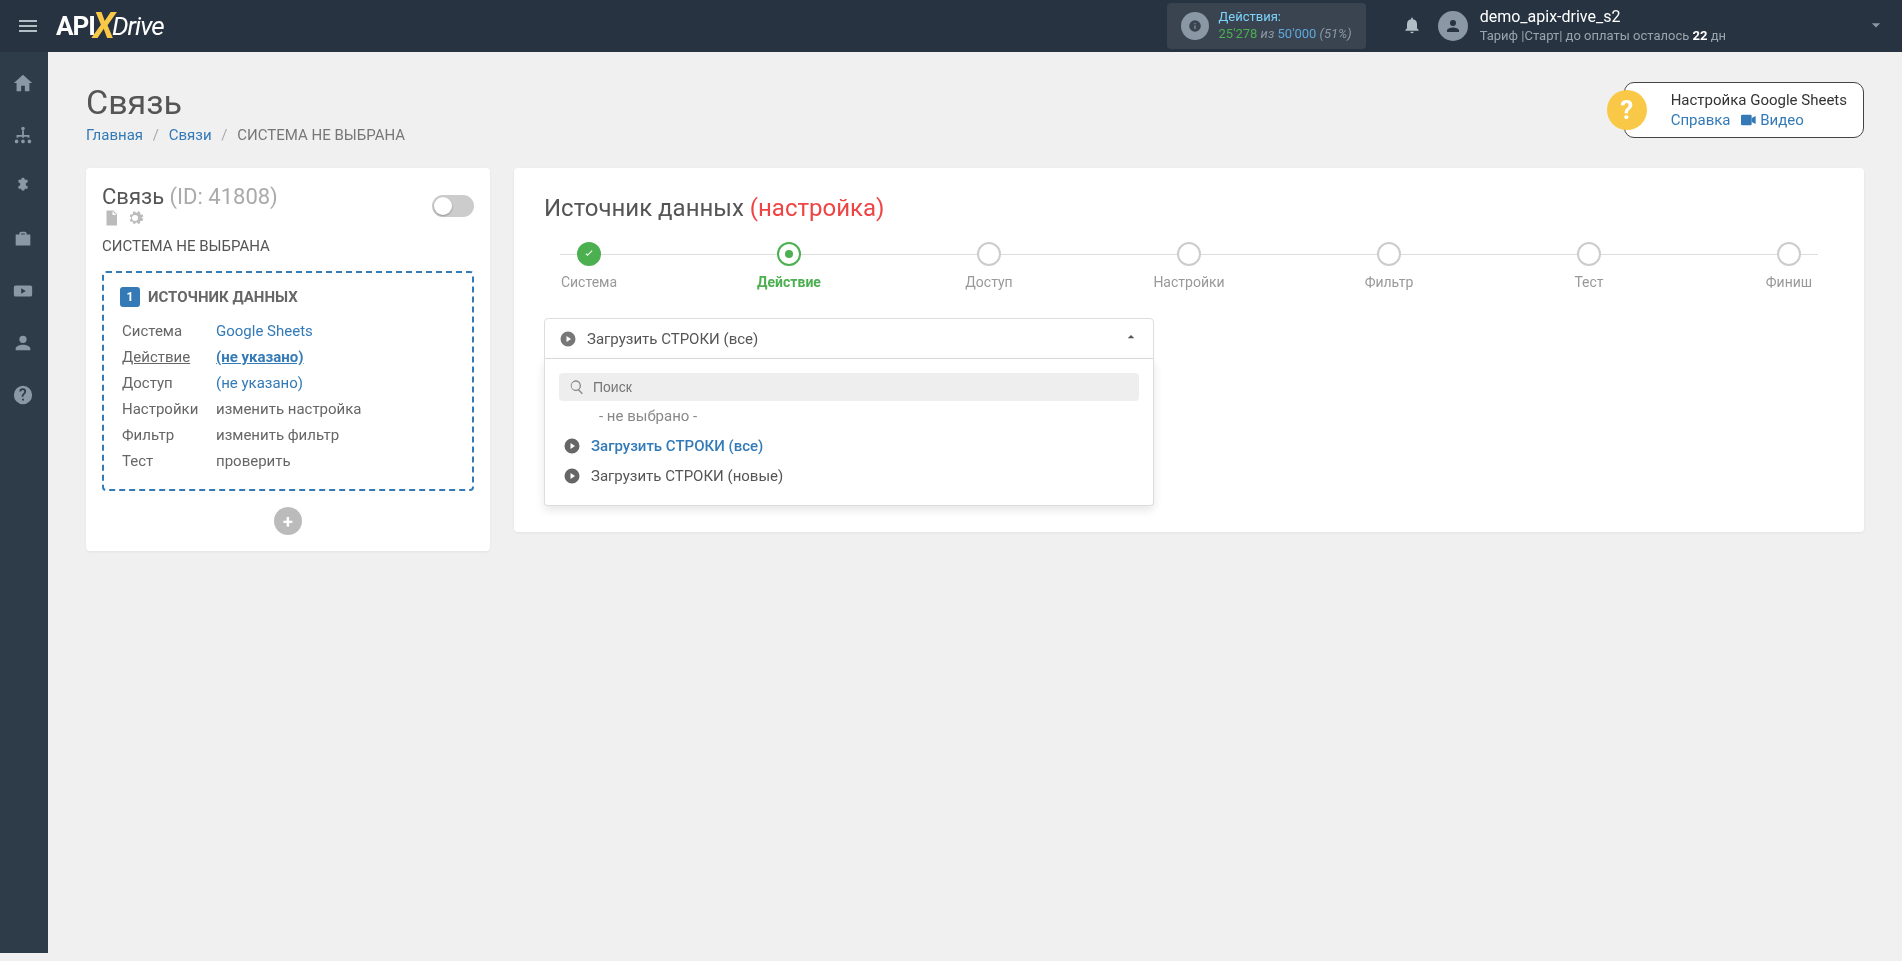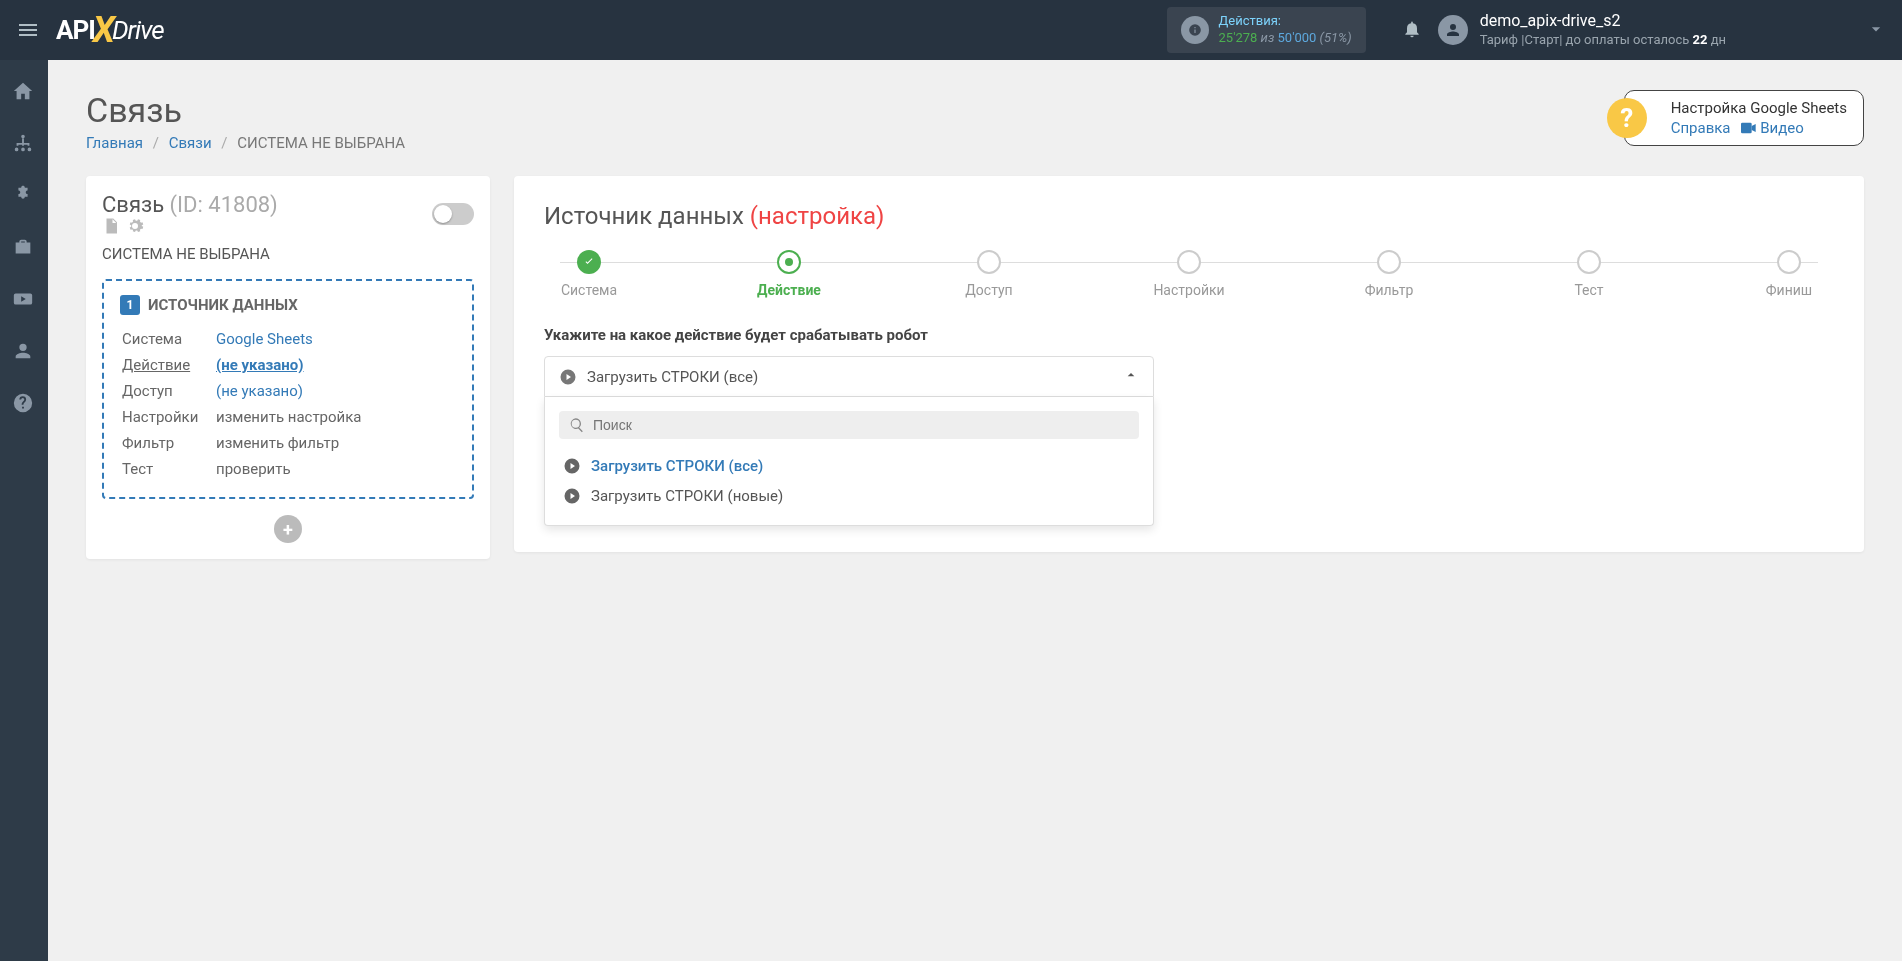--- a/index.html
+++ b/index.html
@@ -1,19 +1,19 @@
 <!DOCTYPE html>
 <html><head>
 <meta charset="utf-8">
 <style>
 * { box-sizing: border-box; margin: 0; padding: 0; }
 body { font-family: -apple-system, BlinkMacSystemFont, "Segoe UI", Roboto, Arial, sans-serif; background: #f0f0f0; color: #333; font-size: 14px; }
 
 
-.header { background: #273340; height: 60px; display: flex; align-items: center; padding: 0 16px; color: #fff; }
+.header { background: #273340; height: 52px; display: flex; align-items: center; padding: 0 16px; color: #fff; }
 .menu-btn { width: 24px; height: 24px; cursor: pointer; margin-right: 16px; }
 .menu-btn svg { fill: #b0bec5; }
 .logo { display: flex; align-items: center; font-size: 26px; font-weight: bold; letter-spacing: -1px; }
 .logo .api { color: #fff; font-weight: 700; }
 .logo .x { color: #f9c846; font-size: 36px; font-style: italic; margin: 0 -2px; font-weight: 700; }
 .logo .drive { color: #fff; font-weight: 400; font-style: italic; }
 .header-spacer { flex: 1; }
 .actions-box { background: #3a4450; border-radius: 4px; padding: 6px 14px; display: flex; align-items: center; gap: 10px; margin-right: 20px; }
 .info-circle { width: 28px; height: 28px; border-radius: 50%; background: #8a97a5; display: flex; align-items: center; justify-content: center; }
 .info-circle svg { fill: #3a4450; width: 14px; height: 14px; }
@@ -98,21 +98,21 @@
 
 .rp-instruction { font-size: 15px; font-weight: bold; color: #444; margin-bottom: 12px; }
 
 .dropdown { position: relative; width: 610px; }
 .dd-header { border: 1px solid #ddd; border-radius: 4px 4px 0 0; padding: 10px 14px; display: flex; align-items: center; justify-content: space-between; cursor: pointer; background: #fff; }
 .dd-header-left { display: flex; align-items: center; gap: 10px; }
 .dd-header-left svg { fill: #777; width: 18px; height: 18px; }
 .dd-text { font-size: 15px; color: #555; }
 .dd-chevron svg { fill: #555; width: 16px; height: 16px; }
 .dd-body { border: 1px solid #ddd; border-top: none; border-radius: 0 0 4px 4px; background: #fff; padding: 14px; box-shadow: 0 4px 10px rgba(0,0,0,0.1); }
-.dd-search { background: #eee; border-radius: 4px; padding: 6px 10px; display: flex; align-items: center; gap: 8px; margin-bottom: 12px; }
+.dd-search { background: #eee; border-radius: 4px; padding: 6px 10px; display: flex; align-items: center; gap: 8px; }
 .dd-search input { border: none; background: transparent; outline: none; font-size: 14px; color: #555; flex: 1; }
 .dd-search svg { fill: #888; width: 16px; height: 16px; }
 .dd-option { padding: 6px 4px; display: flex; align-items: center; gap: 10px; cursor: pointer; font-size: 15px; color: #555; }
 .dd-option.noicon { padding-left: 40px; color: #888; }
 .dd-option.selected { color: #337ab7; font-weight: 500; }
 .dd-option svg { fill: #666; width: 18px; height: 18px; }
 </style>
 </head>
 <body>
 
@@ -310,21 +310,20 @@
           <div class="step">
             <div class="step-circle"></div>
             <div class="step-label">Тест</div>
           </div>
           <div class="step">
             <div class="step-circle"></div>
             <div class="step-label">Финиш</div>
           </div>
         </div>
 
-        <div class="rp-instruction">Укажите на какое действие будет срабатывать робот</div>
 
         <div class="dropdown">
           <div class="dd-header">
             <div class="dd-header-left">
               <svg viewBox="0 0 24 24">
                   <path d="M12 2a10 10 0 100 20 10 10 0 000-20zm-2 14V8l6 4z"></path>
                 </svg>
               <span class="dd-text">Загрузить СТРОКИ (все)</span>
             </div>
             <div class="dd-chevron">
@@ -333,20 +332,21 @@
                 </svg>
             </div>
           </div>
           <div class="dd-body">
             <div class="dd-search">
               <svg viewBox="0 0 24 24">
                   <path d="M10 2a8 8 0 015.3 13.9l5.4 5.4-1.4 1.4-5.4-5.4A8 8 0 1110 2zm0 2a6 6 0 100 12 6 6 0 000-12z"></path>
                 </svg>
               <input type="text" placeholder="Поиск" style="">
             </div>
+            <div class="dd-option noicon">- не выбрано -</div>
             <div class="dd-option selected">
               <svg viewBox="0 0 24 24">
                   <path d="M12 2a10 10 0 100 20 10 10 0 000-20zm-2 14V8l6 4z"></path>
                 </svg>
               <span>Загрузить СТРОКИ (все)</span>
             </div>
             <div class="dd-option">
               <svg viewBox="0 0 24 24">
                   <path d="M12 2a10 10 0 100 20 10 10 0 000-20zm-2 14V8l6 4z"></path>
                 </svg>

